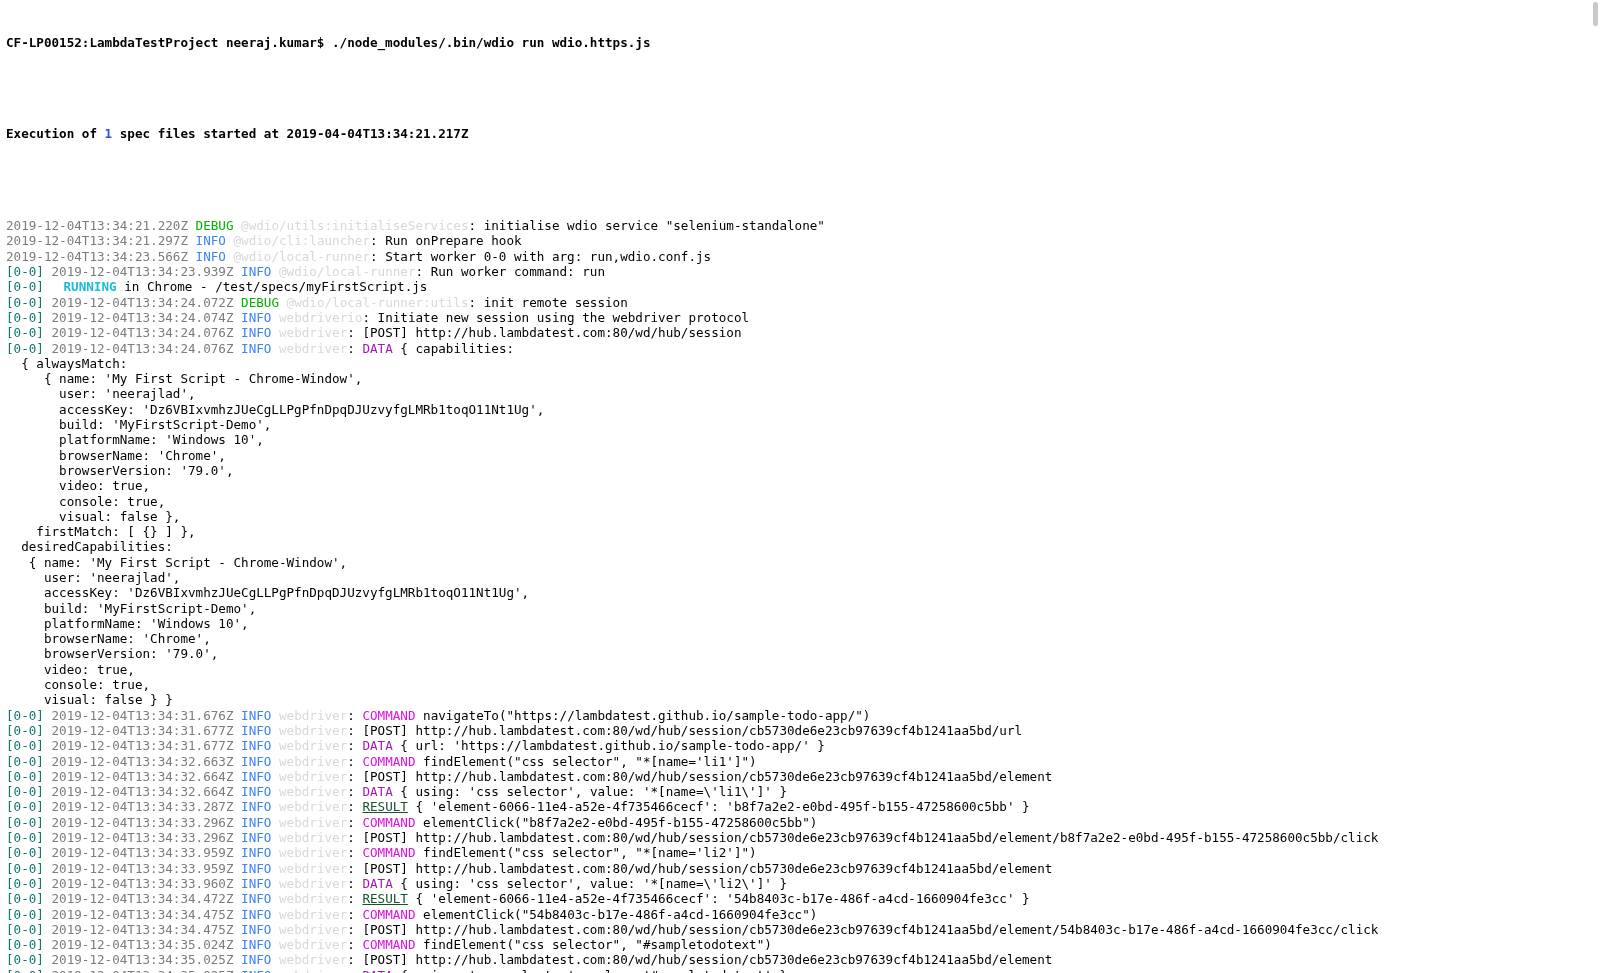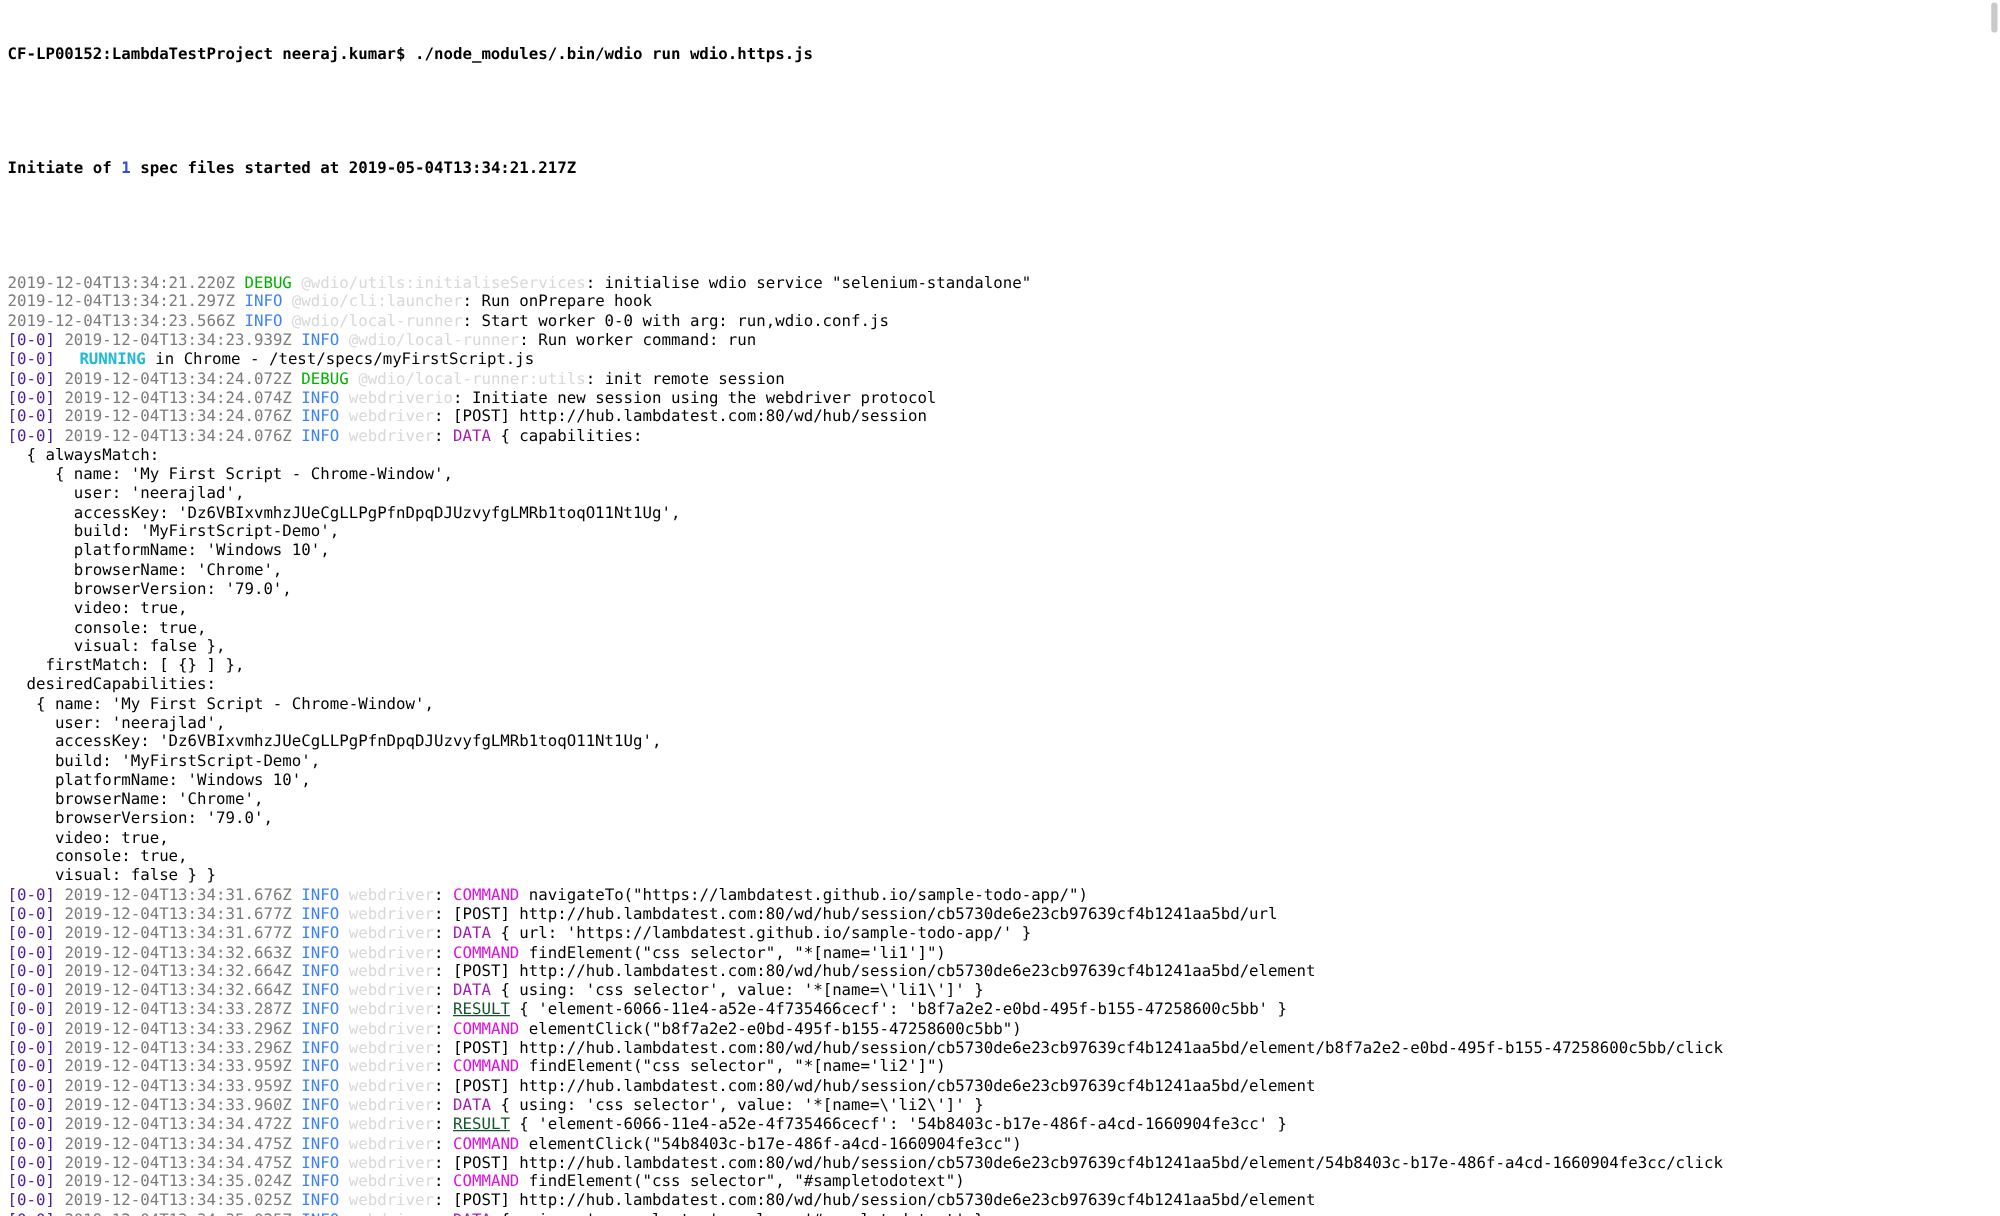--- a/index.html
+++ b/index.html
@@ -7,39 +7,39 @@
     width:1600px;height:973px;overflow:hidden;position:relative;
     font-family:"DejaVu Sans Mono","Liberation Mono",monospace;
     font-size:12.6px;line-height:15.3px;color:#000000;
     -webkit-font-smoothing:antialiased;
   }
   #term{padding:4px 0 0 6px;white-space:pre;}
   .line{white-space:pre;height:15.3px;}
   .blank{height:15.3px;}
   .b{font-weight:bold;}
   .ts{color:#7c7c7c;}
-  .prefix{color:#4c1d95;margin-top:48px;}
+  .prefix{color:#0f766e;margin-top:48px;}
   .debug{color:#00b200;}
   .info{color:#3b82f6;}
   .result{color:#14532d;text-decoration:underline;}
   .running{color:#1fbad6;font-weight:bold;padding-left:12px;}
   .logger{color:#d8d8d8;text-align:center;}
   .cmd{color:#e010e0;}
   .data{color:#a21caf;}
   .num{color:#2f4fe0;font-weight:bold;}
   .txt{color:#000000;}
   #scrollbar-track{position:absolute;right:0;top:0;width:9px;height:973px;background:transparent;}
   #scrollbar-thumb{position:absolute;right:2px;top:2px;width:5px;height:24px;background:#c9c9c9;border-radius:3px;}
 </style>
 </head>
 <body>
 
 <div id="term">
   <div class="line b"><span>CF-LP00152:LambdaTestProject neeraj.kumar$ ./node_modules/.bin/wdio run wdio.https.js</span></div>
   <div class="blank"></div>
-  <div class="line b"><span>Initiate of </span><span class="num">1</span><span> spec files started at 2019-05-04T13:34:21.217Z</span></div>
+  <div class="line b"><span>Execution of </span><span class="num">1</span><span> spec files started at 2019-04-04T13:34:21.217Z</span></div>
   <div class="blank"></div>
   <div id="log-lines"><div class="line"><span class="ts">2019-12-04T13:34:21.220Z </span><span class="debug">DEBUG </span><span class="logger">@wdio/utils:initialiseServices</span><span class="txt">: initialise wdio service "selenium-standalone"</span></div><div class="line"><span class="ts">2019-12-04T13:34:21.297Z </span><span class="info">INFO </span><span class="logger">@wdio/cli:launcher</span><span class="txt">: Run onPrepare hook</span></div><div class="line"><span class="ts">2019-12-04T13:34:23.566Z </span><span class="info">INFO </span><span class="logger">@wdio/local-runner</span><span class="txt">: Start worker 0-0 with arg: run,wdio.conf.js</span></div><div class="line"><span class="prefix">[0-0] </span><span class="ts">2019-12-04T13:34:23.939Z </span><span class="info">INFO </span><span class="logger">@wdio/local-runner</span><span class="txt">: Run worker command: run</span></div><div class="line"><span class="prefix">[0-0] </span><span class="running">RUNNING</span><span class="txt"> in Chrome - /test/specs/myFirstScript.js</span></div><div class="line"><span class="prefix">[0-0] </span><span class="ts">2019-12-04T13:34:24.072Z </span><span class="debug">DEBUG </span><span class="logger">@wdio/local-runner:utils</span><span class="txt">: init remote session</span></div><div class="line"><span class="prefix">[0-0] </span><span class="ts">2019-12-04T13:34:24.074Z </span><span class="info">INFO </span><span class="logger">webdriverio</span><span class="txt">: Initiate new session using the webdriver protocol</span></div><div class="line"><span class="prefix">[0-0] </span><span class="ts">2019-12-04T13:34:24.076Z </span><span class="info">INFO </span><span class="logger">webdriver</span><span class="txt">: [POST] http://hub.lambdatest.com:80/wd/hub/session</span></div><div class="line"><span class="prefix">[0-0] </span><span class="ts">2019-12-04T13:34:24.076Z </span><span class="info">INFO </span><span class="logger">webdriver</span><span class="txt">: </span><span class="data">DATA</span><span class="txt"> { capabilities:</span></div><div class="line"><span class="txt">  { alwaysMatch:</span></div><div class="line"><span class="txt">     { name: 'My First Script - Chrome-Window',</span></div><div class="line"><span class="txt">       user: 'neerajlad',</span></div><div class="line"><span class="txt">       accessKey: 'Dz6VBIxvmhzJUeCgLLPgPfnDpqDJUzvyfgLMRb1toqO11Nt1Ug',</span></div><div class="line"><span class="txt">       build: 'MyFirstScript-Demo',</span></div><div class="line"><span class="txt">       platformName: 'Windows 10',</span></div><div class="line"><span class="txt">       browserName: 'Chrome',</span></div><div class="line"><span class="txt">       browserVersion: '79.0',</span></div><div class="line"><span class="txt">       video: true,</span></div><div class="line"><span class="txt">       console: true,</span></div><div class="line"><span class="txt">       visual: false },</span></div><div class="line"><span class="txt">    firstMatch: [ {} ] },</span></div><div class="line"><span class="txt">  desiredCapabilities:</span></div><div class="line"><span class="txt">   { name: 'My First Script - Chrome-Window',</span></div><div class="line"><span class="txt">     user: 'neerajlad',</span></div><div class="line"><span class="txt">     accessKey: 'Dz6VBIxvmhzJUeCgLLPgPfnDpqDJUzvyfgLMRb1toqO11Nt1Ug',</span></div><div class="line"><span class="txt">     build: 'MyFirstScript-Demo',</span></div><div class="line"><span class="txt">     platformName: 'Windows 10',</span></div><div class="line"><span class="txt">     browserName: 'Chrome',</span></div><div class="line"><span class="txt">     browserVersion: '79.0',</span></div><div class="line"><span class="txt">     video: true,</span></div><div class="line"><span class="txt">     console: true,</span></div><div class="line"><span class="txt">     visual: false } }</span></div><div class="line"><span class="prefix">[0-0] </span><span class="ts">2019-12-04T13:34:31.676Z </span><span class="info">INFO </span><span class="logger">webdriver</span><span class="txt">: </span><span class="cmd">COMMAND</span><span class="txt"> navigateTo("https://lambdatest.github.io/sample-todo-app/")</span></div><div class="line"><span class="prefix">[0-0] </span><span class="ts">2019-12-04T13:34:31.677Z </span><span class="info">INFO </span><span class="logger">webdriver</span><span class="txt">: [POST] http://hub.lambdatest.com:80/wd/hub/session/cb5730de6e23cb97639cf4b1241aa5bd/url</span></div><div class="line"><span class="prefix">[0-0] </span><span class="ts">2019-12-04T13:34:31.677Z </span><span class="info">INFO </span><span class="logger">webdriver</span><span class="txt">: </span><span class="data">DATA</span><span class="txt"> { url: 'https://lambdatest.github.io/sample-todo-app/' }</span></div><div class="line"><span class="prefix">[0-0] </span><span class="ts">2019-12-04T13:34:32.663Z </span><span class="info">INFO </span><span class="logger">webdriver</span><span class="txt">: </span><span class="cmd">COMMAND</span><span class="txt"> findElement("css selector", "*[name='li1']")</span></div><div class="line"><span class="prefix">[0-0] </span><span class="ts">2019-12-04T13:34:32.664Z </span><span class="info">INFO </span><span class="logger">webdriver</span><span class="txt">: [POST] http://hub.lambdatest.com:80/wd/hub/session/cb5730de6e23cb97639cf4b1241aa5bd/element</span></div><div class="line"><span class="prefix">[0-0] </span><span class="ts">2019-12-04T13:34:32.664Z </span><span class="info">INFO </span><span class="logger">webdriver</span><span class="txt">: </span><span class="data">DATA</span><span class="txt"> { using: 'css selector', value: '*[name=\'li1\']' }</span></div><div class="line"><span class="prefix">[0-0] </span><span class="ts">2019-12-04T13:34:33.287Z </span><span class="info">INFO </span><span class="logger">webdriver</span><span class="txt">: </span><span class="result">RESULT</span><span class="txt"> { 'element-6066-11e4-a52e-4f735466cecf': 'b8f7a2e2-e0bd-495f-b155-47258600c5bb' }</span></div><div class="line"><span class="prefix">[0-0] </span><span class="ts">2019-12-04T13:34:33.296Z </span><span class="info">INFO </span><span class="logger">webdriver</span><span class="txt">: </span><span class="cmd">COMMAND</span><span class="txt"> elementClick("b8f7a2e2-e0bd-495f-b155-47258600c5bb")</span></div><div class="line"><span class="prefix">[0-0] </span><span class="ts">2019-12-04T13:34:33.296Z </span><span class="info">INFO </span><span class="logger">webdriver</span><span class="txt">: [POST] http://hub.lambdatest.com:80/wd/hub/session/cb5730de6e23cb97639cf4b1241aa5bd/element/b8f7a2e2-e0bd-495f-b155-47258600c5bb/click</span></div><div class="line"><span class="prefix">[0-0] </span><span class="ts">2019-12-04T13:34:33.959Z </span><span class="info">INFO </span><span class="logger">webdriver</span><span class="txt">: </span><span class="cmd">COMMAND</span><span class="txt"> findElement("css selector", "*[name='li2']")</span></div><div class="line"><span class="prefix">[0-0] </span><span class="ts">2019-12-04T13:34:33.959Z </span><span class="info">INFO </span><span class="logger">webdriver</span><span class="txt">: [POST] http://hub.lambdatest.com:80/wd/hub/session/cb5730de6e23cb97639cf4b1241aa5bd/element</span></div><div class="line"><span class="prefix">[0-0] </span><span class="ts">2019-12-04T13:34:33.960Z </span><span class="info">INFO </span><span class="logger">webdriver</span><span class="txt">: </span><span class="data">DATA</span><span class="txt"> { using: 'css selector', value: '*[name=\'li2\']' }</span></div><div class="line"><span class="prefix">[0-0] </span><span class="ts">2019-12-04T13:34:34.472Z </span><span class="info">INFO </span><span class="logger">webdriver</span><span class="txt">: </span><span class="result">RESULT</span><span class="txt"> { 'element-6066-11e4-a52e-4f735466cecf': '54b8403c-b17e-486f-a4cd-1660904fe3cc' }</span></div><div class="line"><span class="prefix">[0-0] </span><span class="ts">2019-12-04T13:34:34.475Z </span><span class="info">INFO </span><span class="logger">webdriver</span><span class="txt">: </span><span class="cmd">COMMAND</span><span class="txt"> elementClick("54b8403c-b17e-486f-a4cd-1660904fe3cc")</span></div><div class="line"><span class="prefix">[0-0] </span><span class="ts">2019-12-04T13:34:34.475Z </span><span class="info">INFO </span><span class="logger">webdriver</span><span class="txt">: [POST] http://hub.lambdatest.com:80/wd/hub/session/cb5730de6e23cb97639cf4b1241aa5bd/element/54b8403c-b17e-486f-a4cd-1660904fe3cc/click</span></div><div class="line"><span class="prefix">[0-0] </span><span class="ts">2019-12-04T13:34:35.024Z </span><span class="info">INFO </span><span class="logger">webdriver</span><span class="txt">: </span><span class="cmd">COMMAND</span><span class="txt"> findElement("css selector", "#sampletodotext")</span></div><div class="line"><span class="prefix">[0-0] </span><span class="ts">2019-12-04T13:34:35.025Z </span><span class="info">INFO </span><span class="logger">webdriver</span><span class="txt">: [POST] http://hub.lambdatest.com:80/wd/hub/session/cb5730de6e23cb97639cf4b1241aa5bd/element</span></div><div class="line"><span class="prefix">[0-0] </span><span class="ts">2019-12-04T13:34:35.025Z </span><span class="info">INFO </span><span class="logger">webdriver</span><span class="txt">: </span><span class="data">DATA</span><span class="txt"> { using: 'css selector', value: '#sampletodotext' }</span></div></div>
 </div>
 
 <div id="scrollbar-track">
   <div id="scrollbar-thumb"></div>
 </div>
 
 </body></html>

